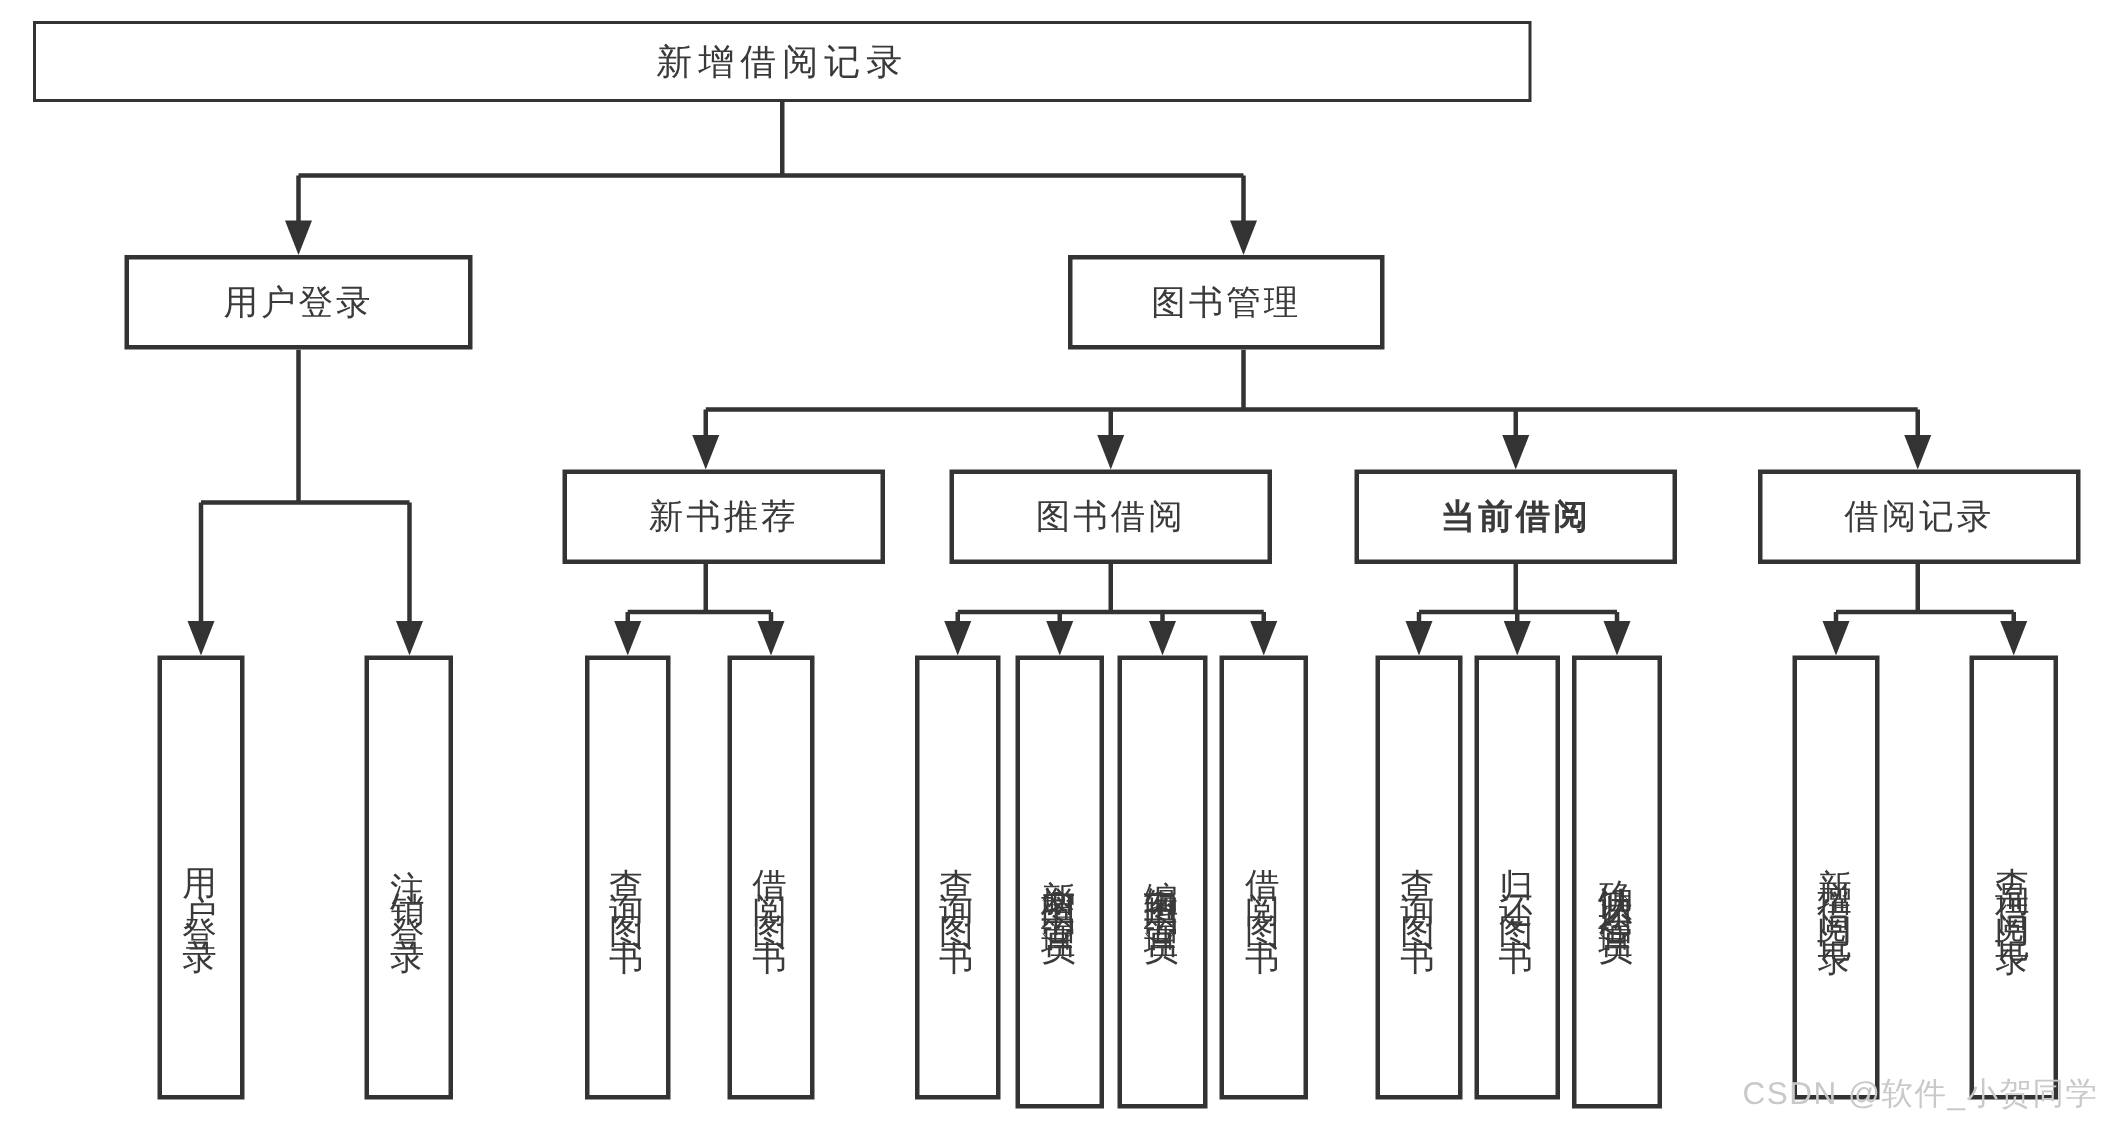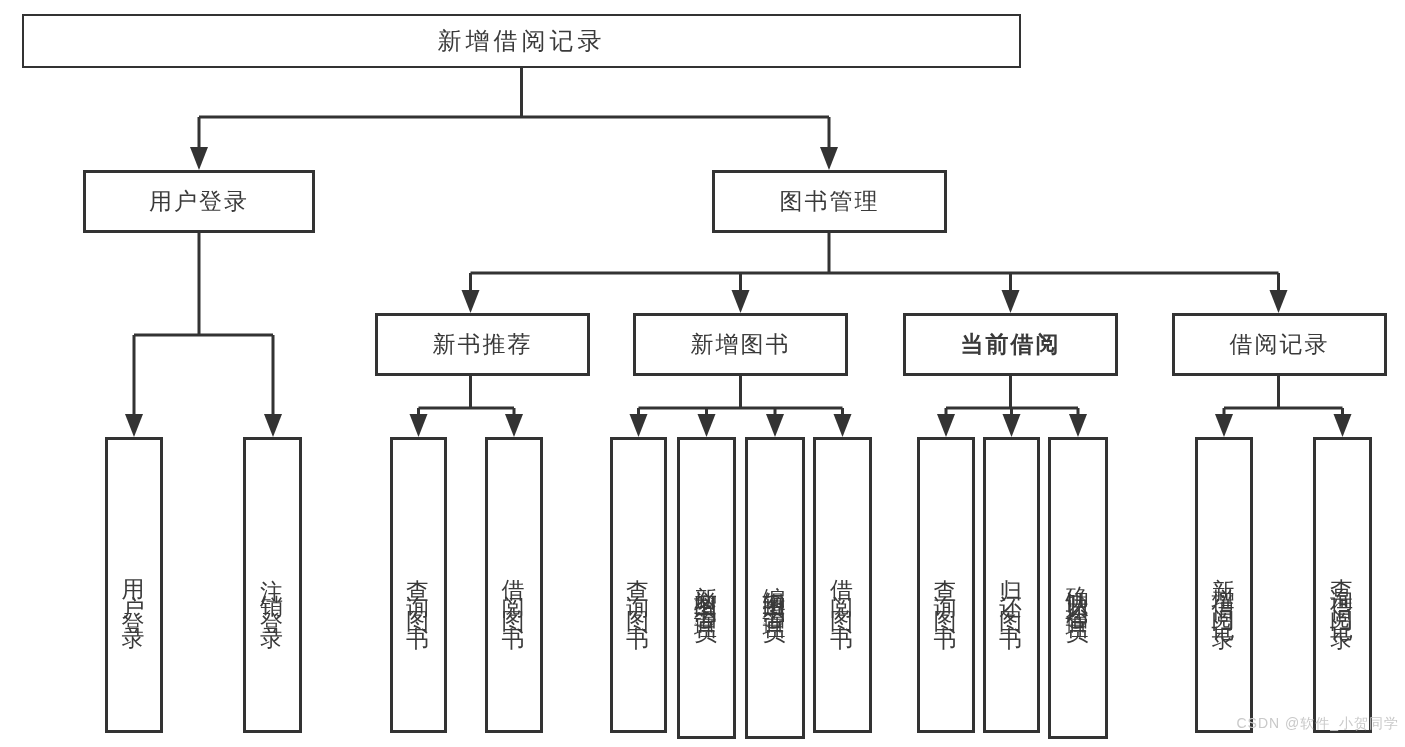--- a/index.html
+++ b/index.html
@@ -43,21 +43,21 @@
     font-size:23px;
     letter-spacing:16px;
     margin-bottom:-16px;
     white-space:nowrap;
   }
   .vtext.sp10{letter-spacing:10px;margin-bottom:-10px;}
   .vtext.sp5{letter-spacing:5px;margin-bottom:-5px;}
   .watermark{
     position:absolute;
     right:6px;top:715px;
-    font-size:14px;
+    font-size:21px;
     color:var(--wm);
     letter-spacing:1px;
     white-space:nowrap;
   }
 </style>
 </head>
 <body>
 
 <div class="stage">
 
@@ -93,29 +93,29 @@
       </g>
   </svg>
 
   <div class="box thin" style="left:22px;top:14px;width:999px;height:54px;">
     <span class="hlabel root-label">新增借阅记录</span>
   </div>
 
   <div class="box" style="left:83px;top:170px;width:232px;height:63px;">
     <span class="hlabel">用户登录</span>
   </div>
-  <div class="box" style="left:712px;top:170px;width:235px;height:63px;">
+  <div class="box" style="left:712px;top:170px;width:211px;height:63px;">
     <span class="hlabel">图书管理</span>
   </div>
 
   <div class="box" style="left:363px;top:313px;width:215px;height:63px;margin-left:12px;">
     <span class="hlabel">新书推荐</span>
   </div>
   <div class="box" style="left:633px;top:313px;width:215px;height:63px;">
-    <span class="hlabel">新增图书</span>
+    <span class="hlabel">图书借阅</span>
   </div>
   <div class="box" style="left:903px;top:313px;width:215px;height:63px;font-weight:bold;">
     <span class="hlabel">当前借阅</span>
   </div>
   <div class="box" style="left:1172px;top:313px;width:215px;height:63px;">
     <span class="hlabel">借阅记录</span>
   </div>
 
   <div class="box" style="left:105px;top:437px;width:58px;height:296px;">
     <span class="vtext">用户登录</span>

